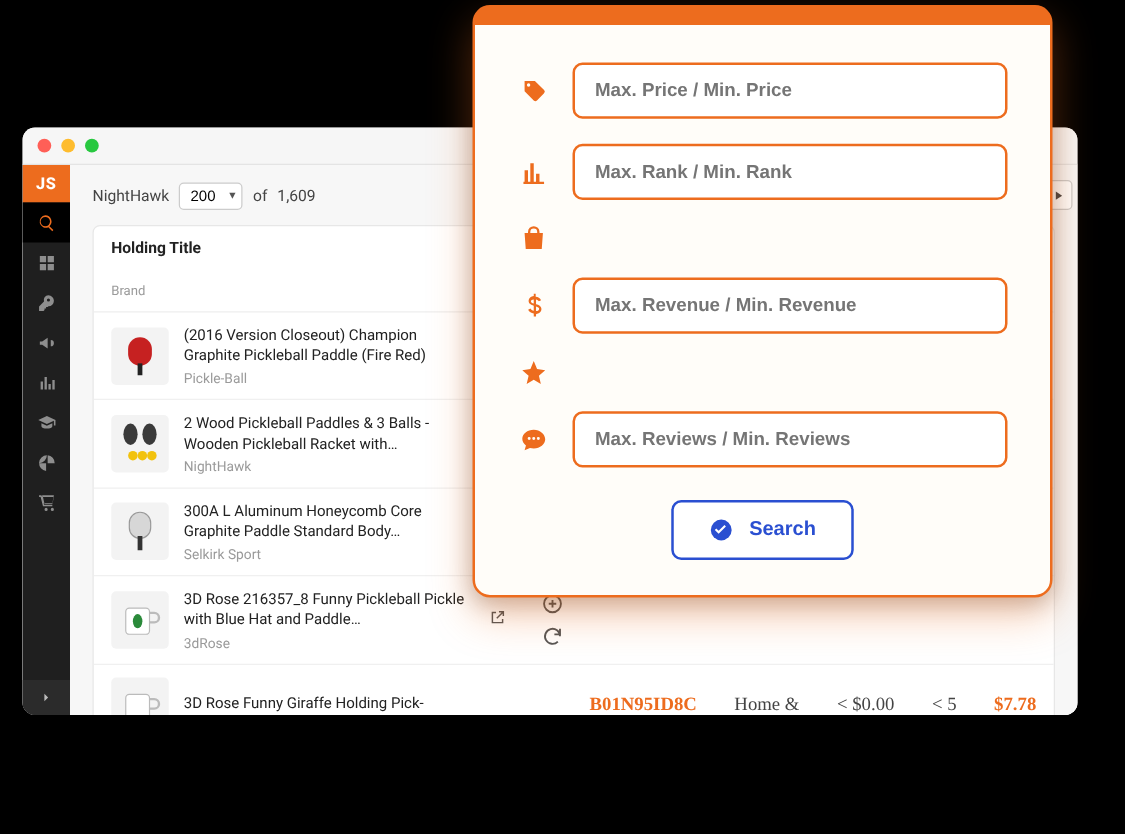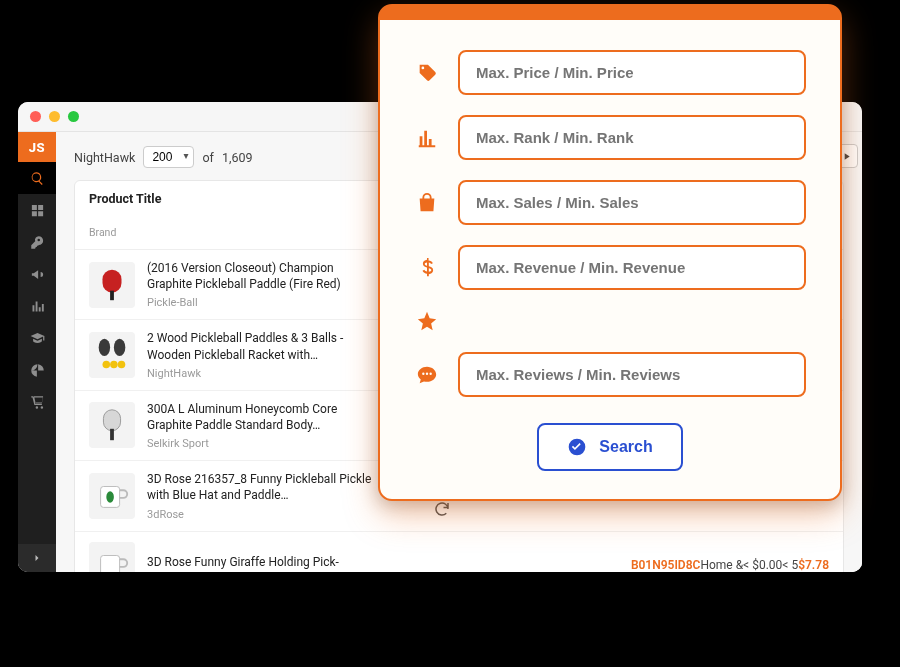--- a/index.html
+++ b/index.html
@@ -181,22 +181,24 @@
   }
   .ext-icon {
     color: #555;
     flex: 0 0 16px;
   }
   .ext-icon svg { width: 14px; height: 14px; }
 
   .row-metrics {
     margin-left: auto;
     display: flex;
-    font-size: 12px;
+    gap: 30px;
+    font-size: 15px;
     color: #444;
+    font-family: Liberation Serif, serif;
   }
   .row-metrics .orange { color: #ed6c1e; font-weight: 600; }
 
   .row-actions {
     display:flex;
     flex-direction: column;
     gap: 8px;
     margin-left: 14px;
   }
   .row-actions .ic { width: 18px; height: 18px; color:#555; }
@@ -334,21 +336,21 @@
             <option>200</option>
           </select>
         </span>
         <span>of</span>
         <span>1,609</span>
       </div>
 
       <div class="table-panel">
         <div class="table-head">
           <div class="col-title-head">
-            <div class="h1">Product Title</div>
+            <div class="h1">Holding Title</div>
             <div class="h2">Brand</div>
           </div>
           <span class="sort-icon">
             <svg width="12" height="14" viewBox="0 0 12 14" fill="#888">
                 <path d="M6 0l3 4H3zM6 14l-3-4h6z"></path>
               </svg>
           </span>
         </div>
 
         <div class="row">
@@ -507,21 +509,20 @@
     </div>
     <input class="filter-input" placeholder="Max. Rank / Min. Rank" style="">
   </div>
 
   <div class="filter-row">
     <div class="filter-icon">
       <svg viewBox="0 0 24 24" fill="currentColor">
           <path d="M7 7V6a5 5 0 0110 0v1h3l-1 14H5L4 7h3zm2 0h6V6a3 3 0 00-6 0v1z"></path>
         </svg>
     </div>
-    <input class="filter-input" placeholder="Max. Sales / Min. Sales" style="">
   </div>
 
   <div class="filter-row">
     <div class="filter-icon">
       <svg viewBox="0 0 24 24" fill="currentColor">
           <path d="M12 1v2.1c-2.5.3-4.5 1.8-4.5 4.2 0 2.6 2.2 3.6 4.5 4.2v4.4c-1.3-.2-2.4-.9-2.9-1.9l-2 1c.9 1.9 2.8 3 4.9 3.3V21h2v-2.1c2.6-.3 4.7-1.8 4.7-4.4 0-2.7-2.3-3.7-4.7-4.3V6c1.1.2 2 .8 2.5 1.7l1.9-1C17.5 5 15.8 4 13.7 3.8V1h-1.7zm0 5v3.6c-1.5-.4-2.5-1-2.5-2 0-.9.9-1.5 2.5-1.6zm2 6.2c1.6.4 2.7 1 2.7 2.1 0 1-1 1.7-2.7 1.9v-4z"></path>
         </svg>
     </div>
     <input class="filter-input" placeholder="Max. Revenue / Min. Revenue" style="">
   </div>

